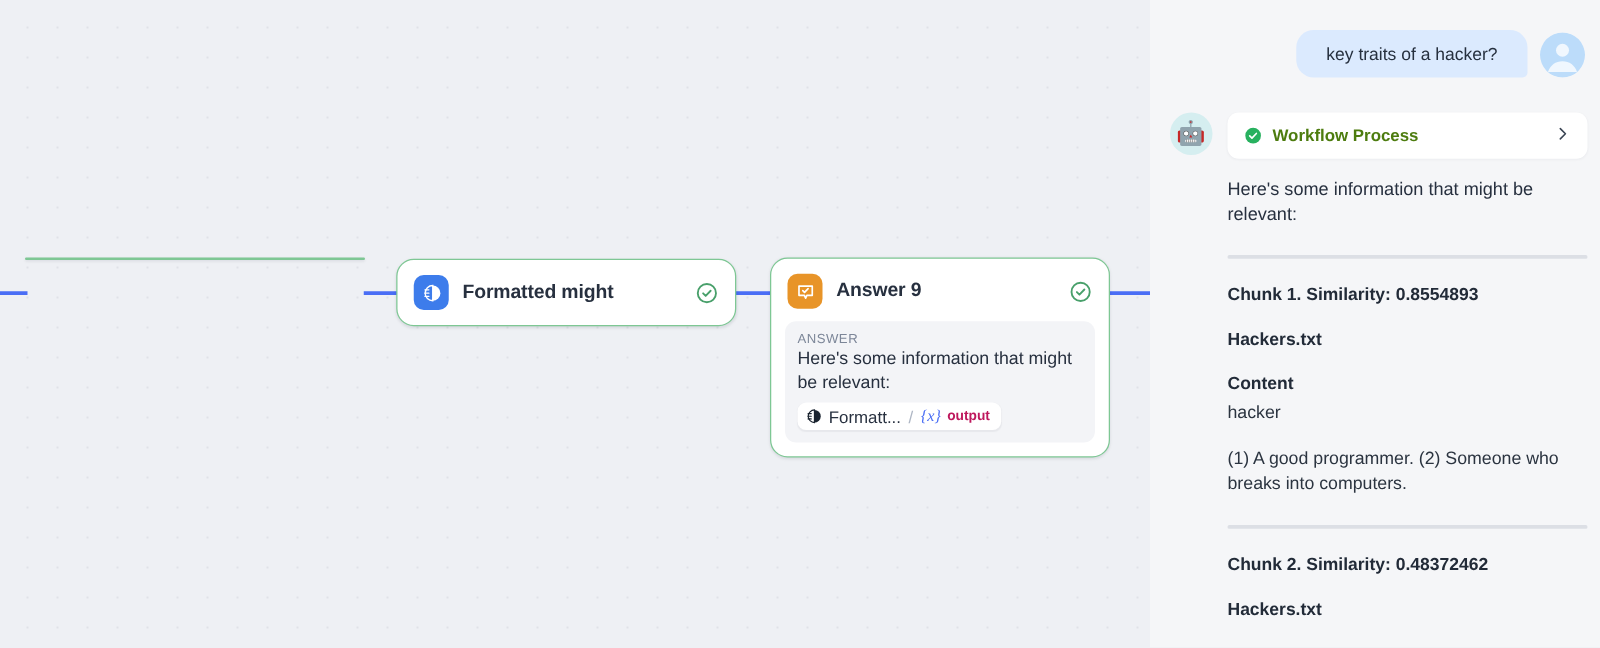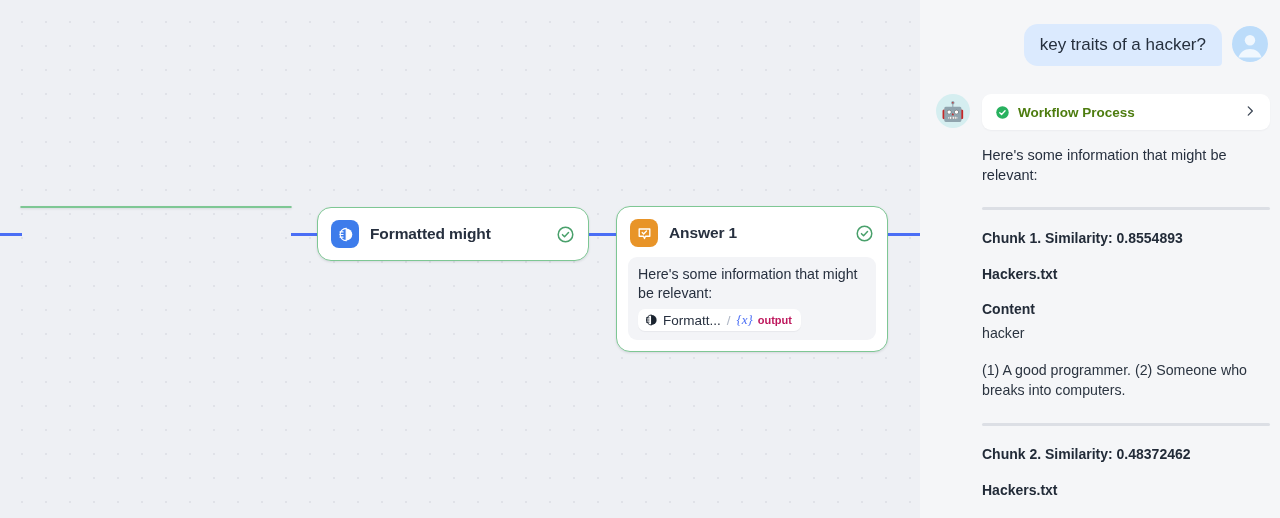--- a/index.html
+++ b/index.html
@@ -115,22 +115,22 @@
   }
 
   .user-row {
     display: flex; align-items: flex-start; justify-content: flex-end;
     gap: 10px;
     padding: 24px 12px 0 20px;
   }
   .user-bubble {
     background: #dbeafe;
     color: #26303e;
-    font-size: 17px;
-    padding: 11px 16px;
+    font-size: 14px;
+    padding: 11px 24px;
     border-radius: 14px;
     border-bottom-right-radius: 4px;
     max-width: 230px;
   }
   .avatar-user {
     width: 36px; height: 36px; border-radius: 50%;
     background: #d8eafc;
     flex: 0 0 auto;
     display:flex; align-items:center; justify-content:center;
     overflow: hidden;
@@ -231,30 +231,31 @@
     </div>
 
     <div class="node" style="left:616px; top:206px; width:272px;">
       <div class="node-head">
         <span class="node-icon" style="background:#e89428;">
           <svg width="17" height="17" viewBox="0 0 24 24" fill="none" stroke="#ffffff" stroke-width="1.9" stroke-linecap="round" stroke-linejoin="round">
             <path d="M4.5 5.6h15v10.3h-6.1L12 19.2l-1.4-3.3H4.5z"></path>
             <path d="M8.8 10.6l2 2 4-4.2"></path>
           </svg>
         </span>
-        <span class="node-title">Answer 1</span>
+        <span class="node-title">Answer 9</span>
         <span class="node-status">
           <svg width="19" height="19" viewBox="0 0 24 24" fill="none" stroke="#49a06b" stroke-width="1.9" stroke-linecap="round" stroke-linejoin="round">
             <circle cx="12" cy="12" r="9.2"></circle>
             <path d="M8.2 12.2l2.6 2.6 5-5.2"></path>
           </svg>
         </span>
       </div>
       <div class="node-body">
         <div class="answer-box">
+          <div class="answer-kicker">ANSWER</div>
           <div class="answer-text">Here's some information that might be relevant:</div>
           <span class="var-pill">
             <span style="display:flex;">
               <svg width="14" height="14" viewBox="0 0 24 24">
                 <path d="M13 3.4a8.6 8.6 0 0 1 0 17.2z" fill="#1b2430"></path>
                 <path d="M13 3.4a8.6 8.6 0 0 0 0 17.2z" fill="none" stroke="#1b2430" stroke-width="1.7"></path>
                 <g stroke="#1b2430" stroke-width="1.6" stroke-linecap="round">
                   <path d="M4.2 8.3h4.4"></path>
                     <path d="M4.2 12h4.4"></path>
                     <path d="M4.2 15.7h4.4"></path>

